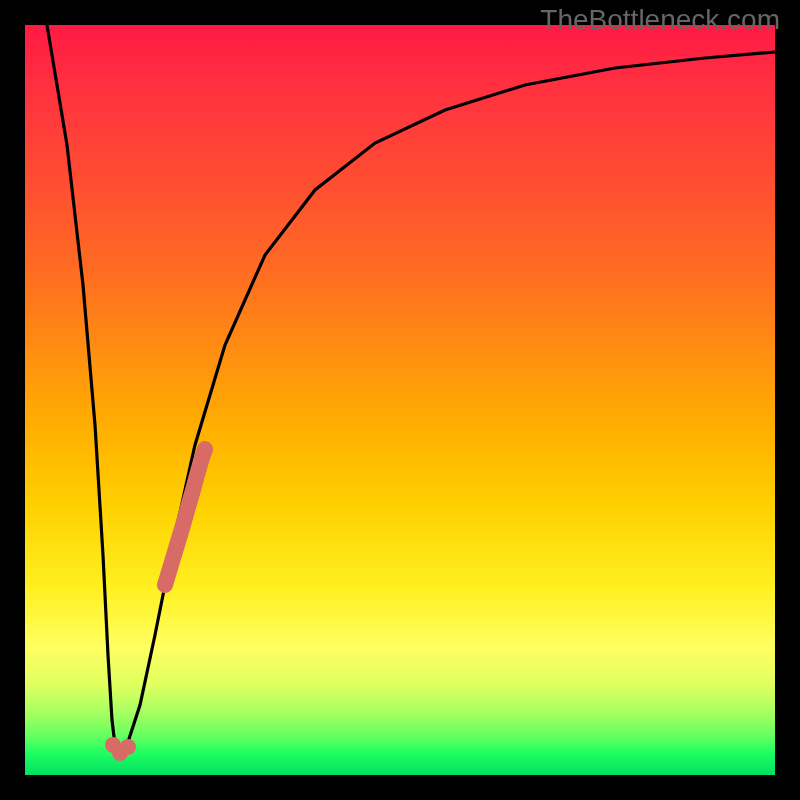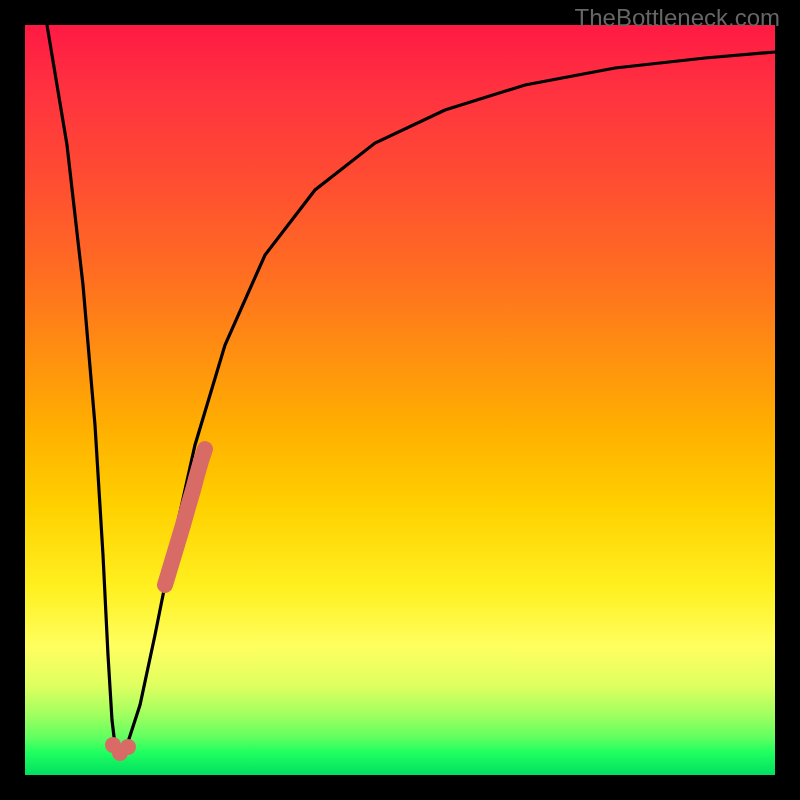--- a/index.html
+++ b/index.html
@@ -9,21 +9,21 @@
     height: 800px;
     background: #000;
     font-family: Arial, sans-serif;
     position: relative;
   }
   .watermark {
     position: absolute;
     top: 4px;
     right: 20px;
     color: #666;
-    font-size: 24px;
+    font-size: 28px;
     z-index: 10;
   }
   .plot-area {
     position: absolute;
     left: 25px;
     top: 25px;
     width: 750px;
     height: 750px;
     background: linear-gradient(to bottom,
       #ff1a44 0%,

